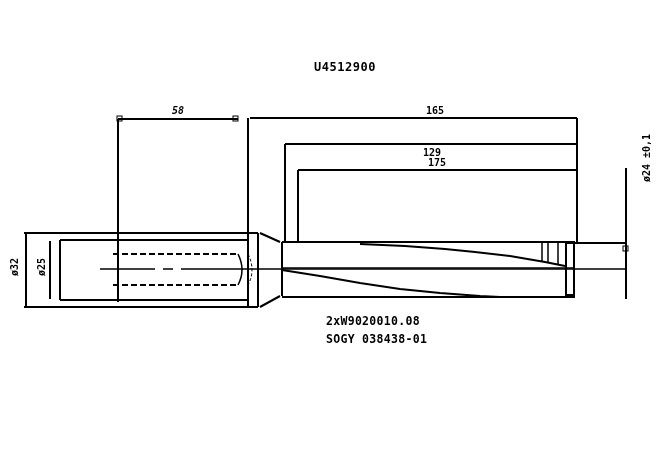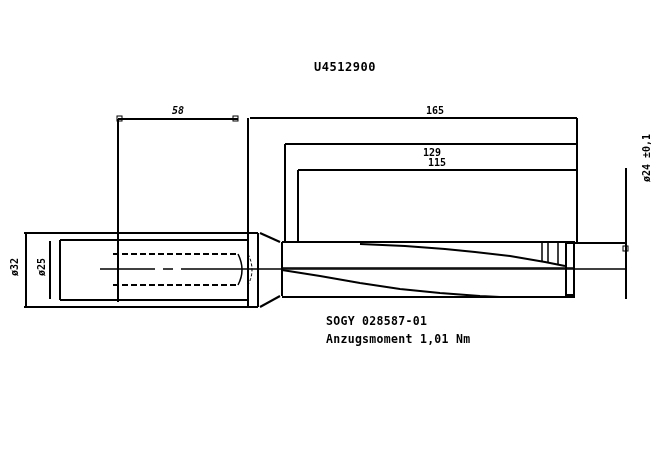--- a/index.html
+++ b/index.html
@@ -94,22 +94,22 @@
       <line x1="626" y1="168" x2="626" y2="299"></line>
       <rect x="623" y="246" width="5" height="5" stroke-width="1"></rect>
       <line x1="575" y1="243" x2="626" y2="243"></line>
     </g>
   </g>
 </svg>
 
 <div class="dim-label" style="left:172px;top:106px;font-style:italic;">58</div>
 <div class="dim-label" style="left:426px;top:106px;">165</div>
 <div class="dim-label" style="left:423px;top:148px;">129</div>
-<div class="dim-label" style="left:428px;top:158px;">115</div>
+<div class="dim-label" style="left:428px;top:158px;">175</div>
 
 <div class="dim-label rot" style="left:0px;top:262px;width:30px;text-align:center;">ø32</div>
 <div class="dim-label rot" style="left:22px;top:262px;width:40px;text-align:center;">ø25</div>
 <div class="dim-label rot" style="left:612px;top:153px;width:70px;text-align:center;">ø24 ±0,1</div>
 
 <div class="notes">
-  <div>SOGY 028587-01</div>
-  <div>Anzugsmoment 1,01 Nm</div>
+  <div>2xW9020010.08</div>
+  <div>SOGY 038438-01</div>
 </div>
 
 </body></html>

